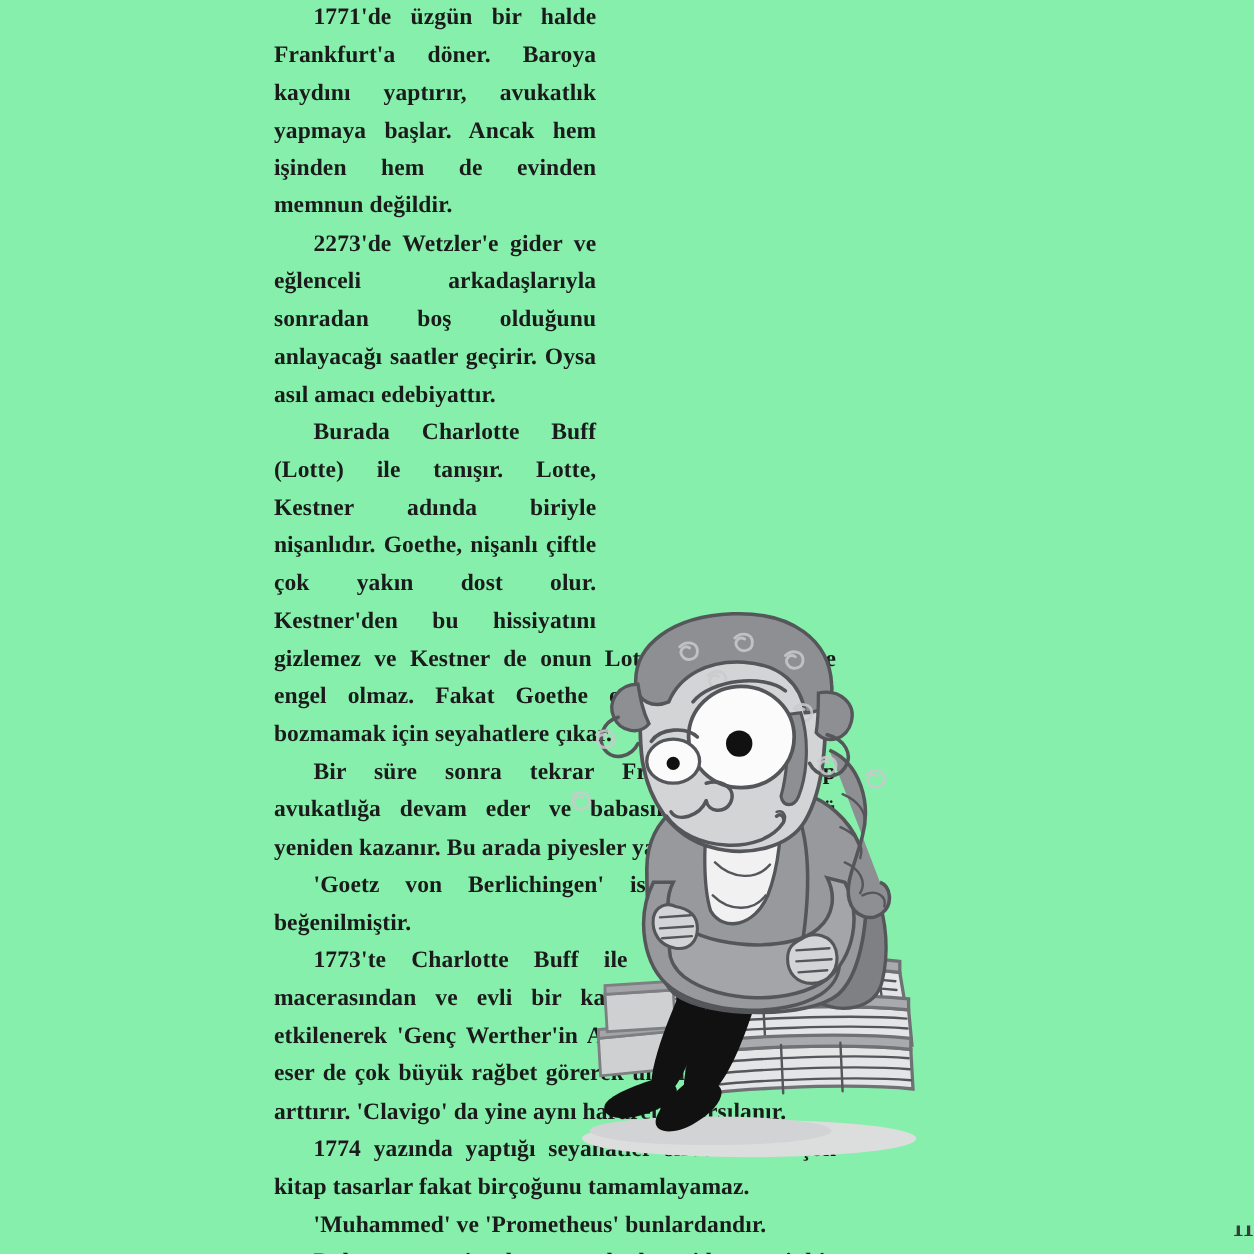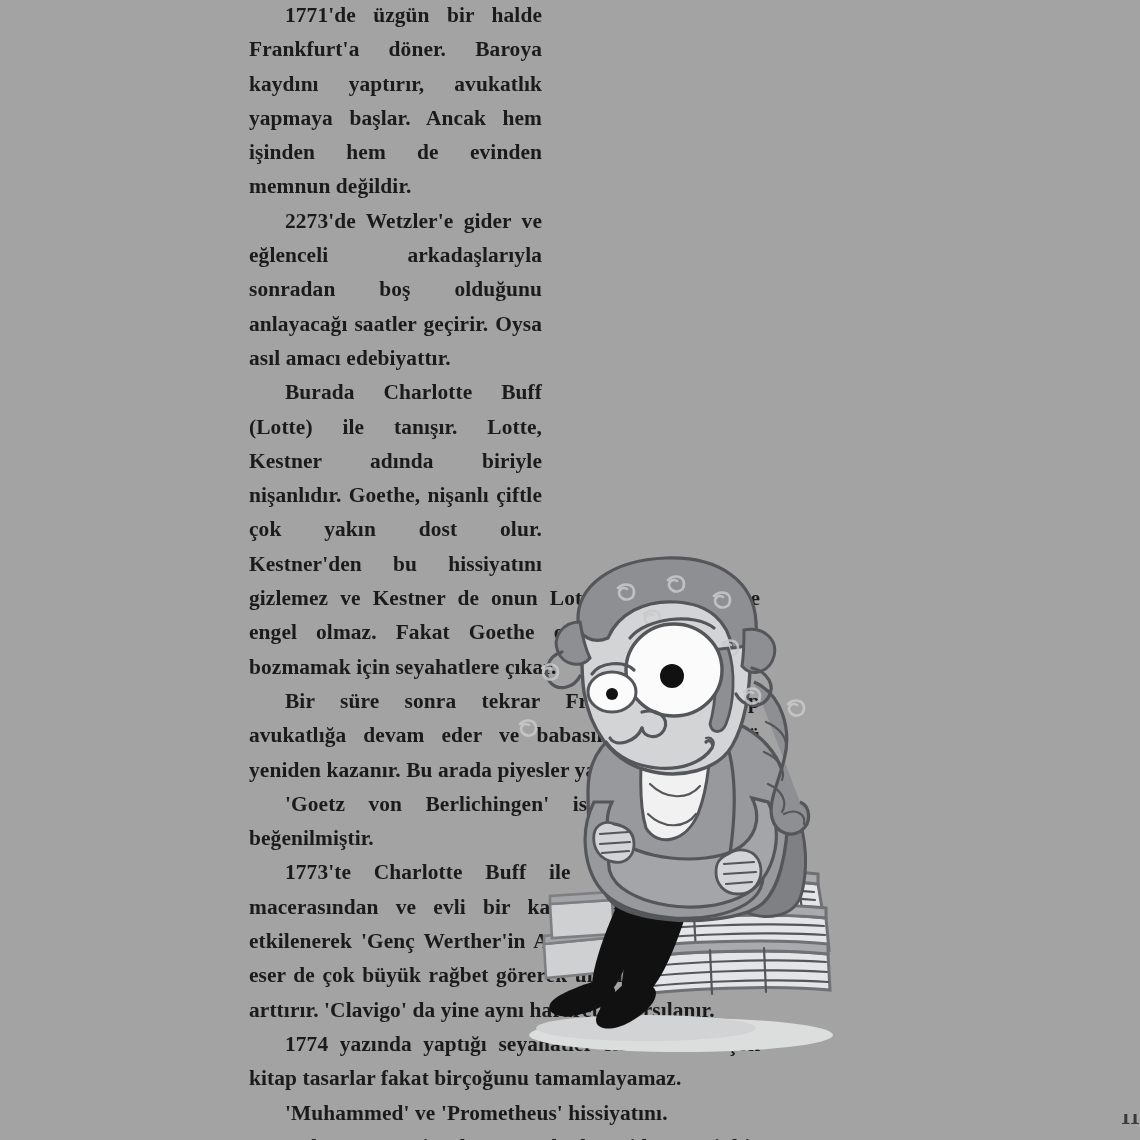--- a/index.html
+++ b/index.html
@@ -12,21 +12,21 @@
     height: 1140px;
     font-family: "Liberation Serif", "DejaVu Serif", serif;
     color: #1c1c1c;
     overflow: hidden;
   }
 
   #page {
     position: relative;
     width: 1140px;
     height: 1140px;
-    background: #a3a3a3;
+    background: #86efac;
   }
 
   
   #text-column {
     position: absolute;
     left: 249px;
     top: -2px;
     width: 511px;
     font-size: 21.4px;
     line-height: 34.3px;
@@ -91,21 +91,21 @@
 
     <div class="wrap-spacer"></div>
 
     <p>1771'de üzgün bir halde Frankfurt'a döner. Baroya kaydını yaptırır, avukatlık yapmaya başlar. Ancak hem işinden hem de evinden memnun değildir.</p>
     <p>2273'de Wetzler'e gider ve eğlenceli arkadaşlarıyla sonradan boş olduğunu anlayacağı saatler geçirir. Oysa asıl amacı edebiyattır.</p>
     <p>Burada Charlotte Buff (Lotte) ile tanışır. Lotte, Kestner adında biriyle nişanlıdır. Goethe, nişanlı çiftle çok yakın dost olur. Kestner'den bu hissiyatını gizlemez ve Kestner de onun Lotte ile görüşmesine engel olmaz. Fakat Goethe onların mutluluğunu bozmamak için seyahatlere çıkar.</p>
     <p>Bir süre sonra tekrar Frankfurt'a dönüp avukatlığa devam eder ve babasının teveccühünü yeniden kazanır. Bu arada piyesler yazar.</p>
     <p>'Goetz von Berlichingen' isimli dramı pek beğenilmiştir.</p>
     <p>1773'te Charlotte Buff ile olan temiz aşk macerasından ve evli bir kadına âşık dostundan etkilenerek 'Genç Werther'in Acıları'nı tamamlar. Bu eser de çok büyük rağbet görerek ününü bir kat daha arttırır. 'Clavigo' da yine aynı hararetle karşılanır.</p>
     <p>1774 yazında yaptığı seyahatler sırasında birçok kitap tasarlar fakat birçoğunu tamamlayamaz.</p>
-    <p class="last-line">'Muhammed' ve 'Prometheus' hissiyatını.</p>
+    <p class="last-line">'Muhammed' ve 'Prometheus' bunlardandır.</p>
     <p>Daha sonra nişanlanmaya kadar giden yeni bir aşkın tesiriyle, 'Yeni Bir Aşk, Yeni Bir</p>
   </div>
 
   <div id="illustration">
     <svg viewBox="0 0 340 525" xmlns="http://www.w3.org/2000/svg">
       <defs>
         <style>
           .ol { fill:none; stroke:#55565a; stroke-width:3.2; stroke-linecap:round; stroke-linejoin:round; }
           .olT { fill:none; stroke:#55565a; stroke-width:2.2; stroke-linecap:round; stroke-linejoin:round; }
           .swirl { fill:none; stroke:#c9cacc; stroke-width:2.6; stroke-linecap:round; }

